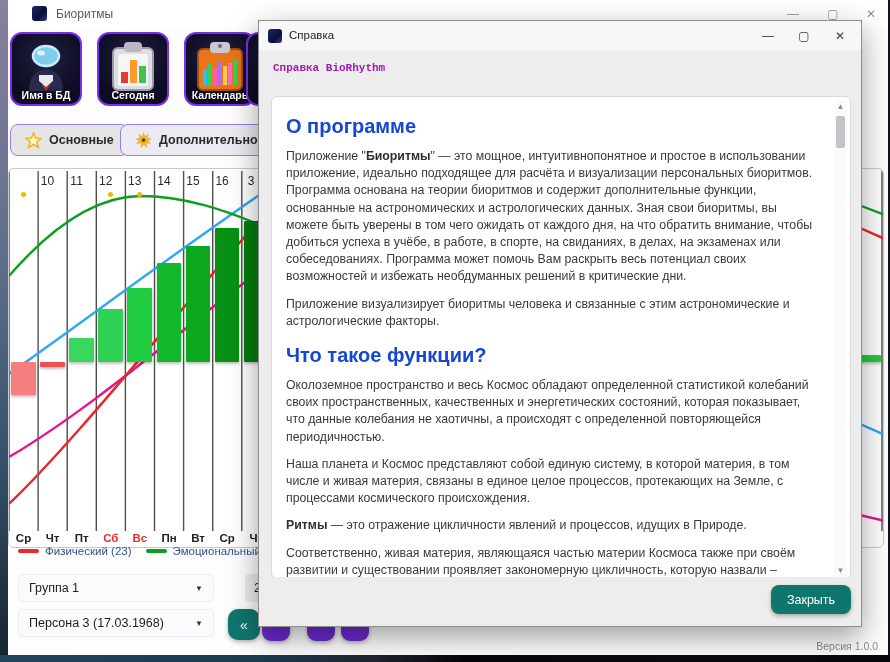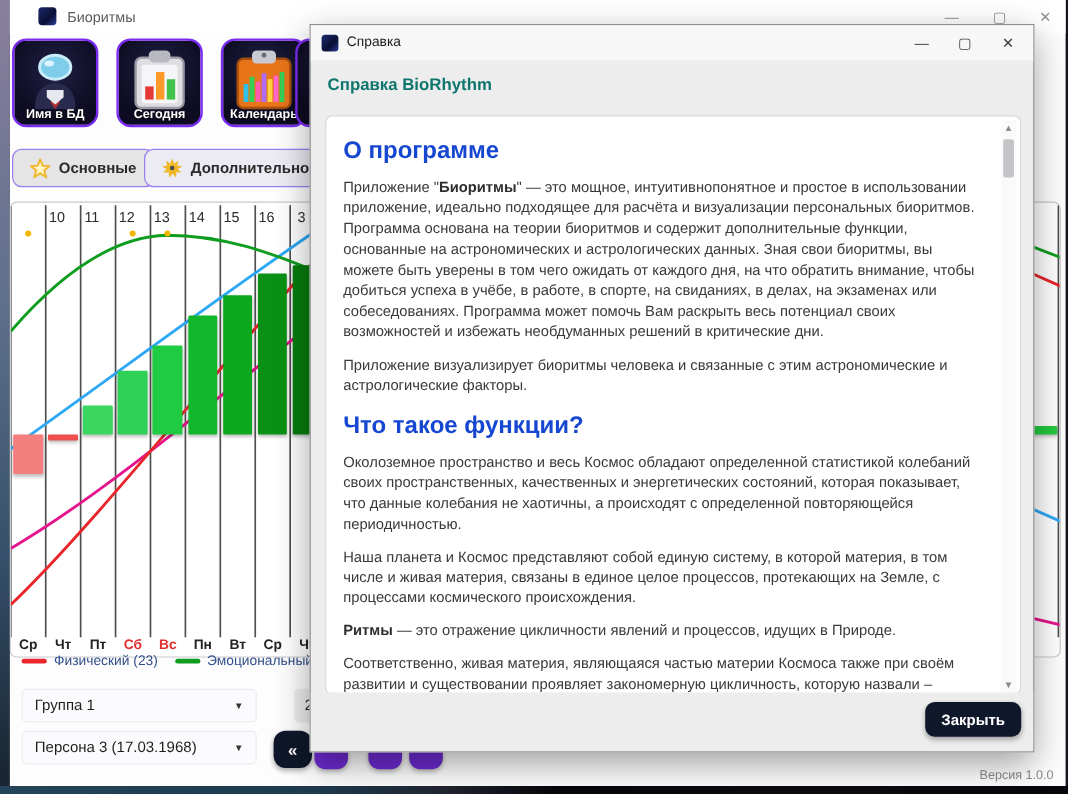--- a/index.html
+++ b/index.html
@@ -49,39 +49,39 @@
   .legend-dash { width:21px; height:4px; border-radius:2px; }
   .legend-label { font-size:11.5px; color:#33518a; }
   
   .dropdown { position:absolute; left:10px; width:196px; height:28px; background:#fbfafd;
     border:1px solid #ececf2; border-radius:4px; display:flex; align-items:center;
     padding:0 10px; font-size:12.5px; color:#1e1e1e; }
   .dd-caret { margin-left:auto; font-size:8px; color:#333; }
   #date-box { position:absolute; left:237px; top:574px; width:95px; height:28px;
     background:#ededed; border-radius:4px; display:flex; align-items:center;
     padding:0 9px; font-size:12.5px; color:#1e1e1e; }
-  .purple-btn { background:#0f172a; color:#fff; border:none; border-radius:10px;
-    font-weight:bold; box-shadow:0 2px 4px rgba(0,0,0,.3); }
+  .purple-btn { background:#0f766e; color:#fff; border:none; border-radius:10px;
+    font-weight:normal; box-shadow:0 2px 4px rgba(0,0,0,.3); }
   #nav-fast-back { position:absolute; left:220px; top:609px; width:32px; height:31px;
     font-size:14px; }
   .peek-btn { position:absolute; height:34px; width:28px; top:607px;
     background:#6d2ad0; border-radius:9px; box-shadow:0 2px 4px rgba(0,0,0,.3); }
   #version-label { position:absolute; right:10px; top:640px; font-size:10.5px; color:#8a8a8a; }
 
   
   #help-dialog { position:absolute; left:258px; top:20px; width:604px; height:607px;
     background:#ededed; border:1px solid #8f8f8f;
     box-shadow:0 10px 28px rgba(0,0,0,.38); z-index:50; }
   #dlg-titlebar { position:absolute; left:0; top:0; right:0; height:30px; background:#f7f7f7;
     border-bottom:1px solid #f0f0f0; }
   #dlg-title-text { position:absolute; left:30px; top:8px; font-size:11.5px; color:#1c1c1c; }
   .dlg-ctl { position:absolute; top:5px; width:34px; height:20px; text-align:center;
     color:#3c3c3c; font-size:12px; line-height:20px; }
-  #dlg-heading { position:absolute; left:14px; top:41px; font-size:14px;
-    font-weight:bold; color:#0f766e; }
+  #dlg-heading { position:absolute; left:14px; top:41px; font-size:11px;
+    font-weight:bold; color:#a21caf;font-family:Liberation Mono, monospace; }
   #dlg-content { position:absolute; left:12px; top:75px; width:580px; height:483px;
     background:#ffffff; border:1px solid #d9d9de; border-radius:6px; overflow:hidden; }
   #dlg-text { position:absolute; left:14px; top:4px; width:535px; }
   .help-section-heading { color:#1647d1; font-size:20px; font-weight:bold;
     margin:14px 0 6px 0; }
   .help-paragraph { font-size:12.3px; line-height:1.4; color:#3a3a3a; margin:10px 0; }
   .help-paragraph b { color:#2e2e2e; }
   
   #dlg-scrollbar { position:absolute; right:3px; top:3px; width:13px; height:477px;
     background:#fafafa; }

